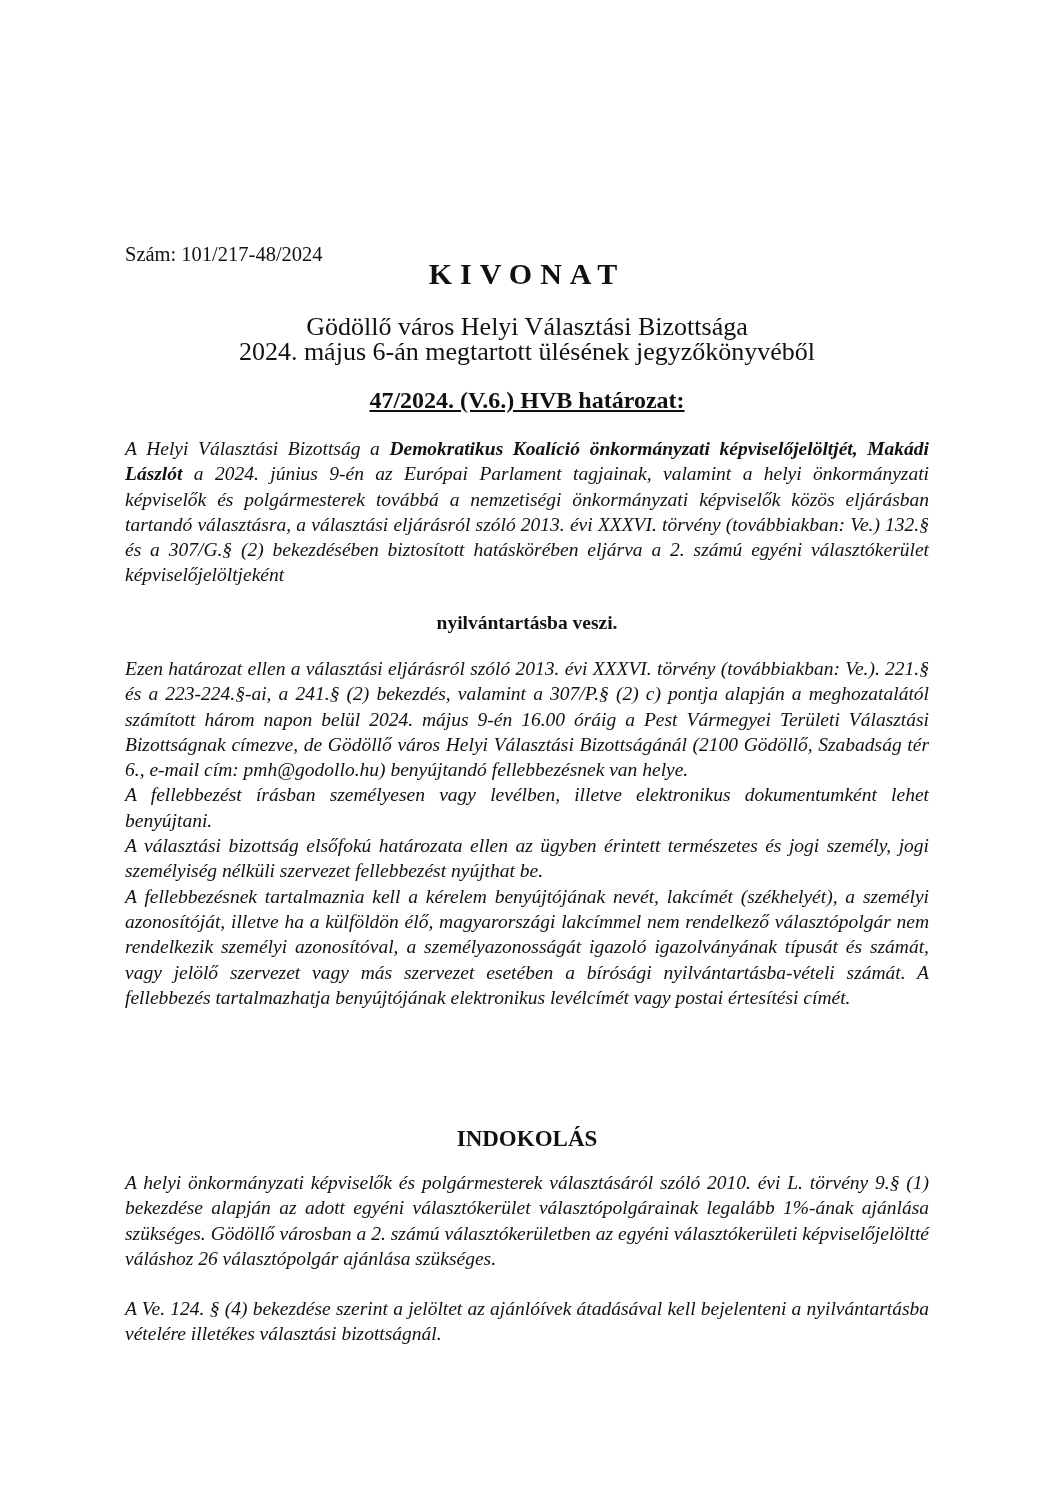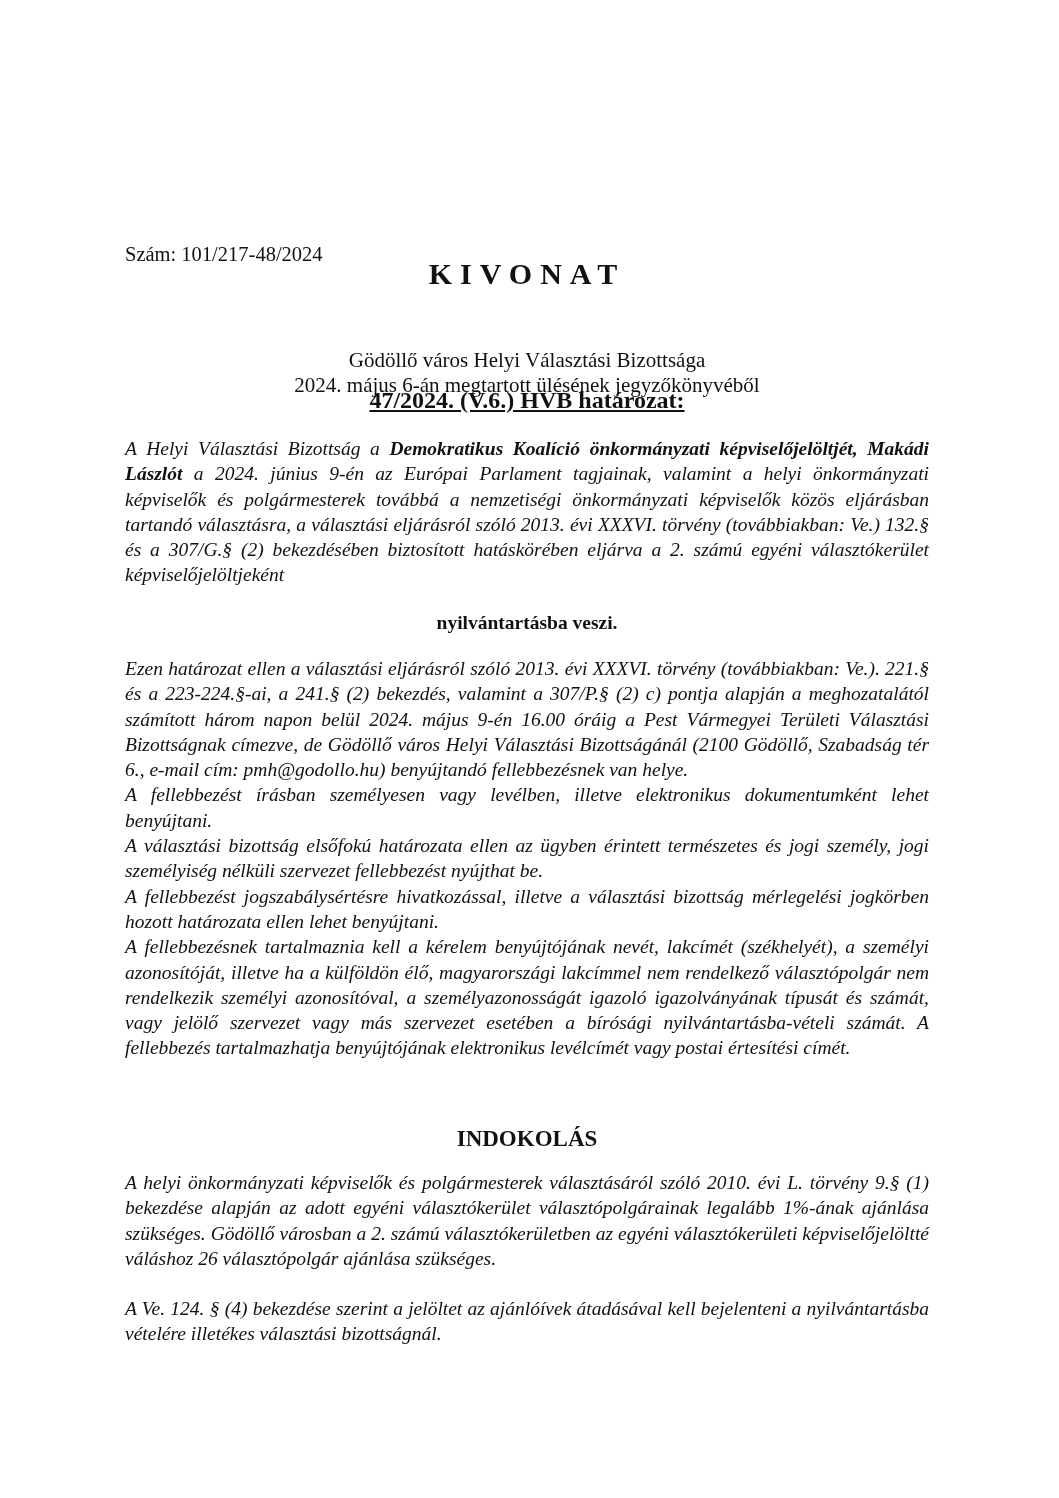--- a/index.html
+++ b/index.html
@@ -3,21 +3,21 @@
 <meta charset="utf-8">
 <style>
   html, body { margin: 0; padding: 0; background: #ffffff; }
   body { width: 1059px; height: 1498px; position: relative; overflow: hidden;
          font-family: "Liberation Serif", "DejaVu Serif", serif; color: #111; }
   .page { position: absolute; left: 0; top: 0; width: 1059px; height: 1498px; }
   .abs { position: absolute; }
   .hdr { left: 125px; font-size: 20.5px; line-height: 26px; }
   .center { left: 125px; width: 804px; text-align: center; }
   .title { top: 257px; font-size: 30px; font-weight: bold; letter-spacing: 8px; }
-  .sub { top: 314px; font-size: 21px; line-height: 25px; margin-top: 34px; }
+  .sub { top: 314px; font-size: 26px; line-height: 25px; }
   .decision { top: 387px; font-size: 24px; font-weight: bold; text-decoration: underline; }
   .para { left: 125px; width: 804px; font-size: 19.5px; line-height: 25.3px;
           text-align: justify; text-align-last: left; font-style: italic; }
   .para p { margin: 0; }
   .verdict { top: 612px; font-size: 19.5px; font-weight: bold; }
   .ind { top: 1126px; font-size: 23px; font-weight: bold; }
   b { font-weight: bold; }
 </style>
 </head>
 <body>
@@ -39,21 +39,20 @@
   <div class="abs para" style="top:436px;">
     <p><span>A Helyi Választási Bizottság a </span><b>Demokratikus Koalíció önkormányzati képviselőjelöltjét, Makádi Lászlót</b><span> a 2024. június 9-én az Európai Parlament tagjainak, valamint a helyi önkormányzati képviselők és polgármesterek továbbá a nemzetiségi önkormányzati képviselők közös eljárásban tartandó választásra, a választási eljárásról szóló 2013. évi XXXVI. törvény (továbbiakban: Ve.) 132.§ és a 307/G.§ (2) bekezdésében biztosított hatáskörében eljárva a 2. számú egyéni választókerület képviselőjelöltjeként</span></p>
   </div>
 
   <div class="abs center verdict">nyilvántartásba veszi.</div>
 
   <div class="abs para" style="top:656px;">
     <p>Ezen határozat ellen a választási eljárásról szóló 2013. évi XXXVI. törvény (továbbiakban: Ve.). 221.§ és a 223-224.§-ai, a 241.§ (2) bekezdés, valamint a 307/P.§ (2) c) pontja alapján a meghozatalától számított három napon belül 2024. május 9-én 16.00 óráig a Pest Vármegyei Területi Választási Bizottságnak címezve, de Gödöllő város Helyi Választási Bizottságánál (2100 Gödöllő, Szabadság tér 6., e-mail cím: pmh@godollo.hu) benyújtandó fellebbezésnek van helye.</p>
     <p>A fellebbezést írásban személyesen vagy levélben, illetve elektronikus dokumentumként lehet benyújtani.</p>
     <p>A választási bizottság elsőfokú határozata ellen az ügyben érintett természetes és jogi személy, jogi személyiség nélküli szervezet fellebbezést nyújthat be.</p>
-    <p>A fellebbezést jogszabálysértésre hivatkozással, illetve a választási bizottság mérlegelési jogkörben hozott határozata ellen lehet benyújtani.</p>
     <p>A fellebbezésnek tartalmaznia kell a kérelem benyújtójának nevét, lakcímét (székhelyét), a személyi azonosítóját, illetve ha a külföldön élő, magyarországi lakcímmel nem rendelkező választópolgár nem rendelkezik személyi azonosítóval, a személyazonosságát igazoló igazolványának típusát és számát, vagy jelölő szervezet vagy más szervezet esetében a bírósági nyilvántartásba-vételi számát. A fellebbezés tartalmazhatja benyújtójának elektronikus levélcímét vagy postai értesítési címét.</p>
   </div>
 
   <div class="abs center ind">INDOKOLÁS</div>
 
   <div class="abs para" style="top:1170px;">
     <p>A helyi önkormányzati képviselők és polgármesterek választásáról szóló 2010. évi L. törvény 9.§ (1) bekezdése alapján az adott egyéni választókerület választópolgárainak legalább 1%-ának ajánlása szükséges. Gödöllő városban a 2. számú választókerületben az egyéni választókerületi képviselőjelöltté váláshoz 26 választópolgár ajánlása szükséges.</p>
     <p style="margin-top:25px;">A Ve. 124. § (4) bekezdése szerint a jelöltet az ajánlóívek átadásával kell bejelenteni a nyilvántartásba vételére illetékes választási bizottságnál.</p>
   </div>
 

